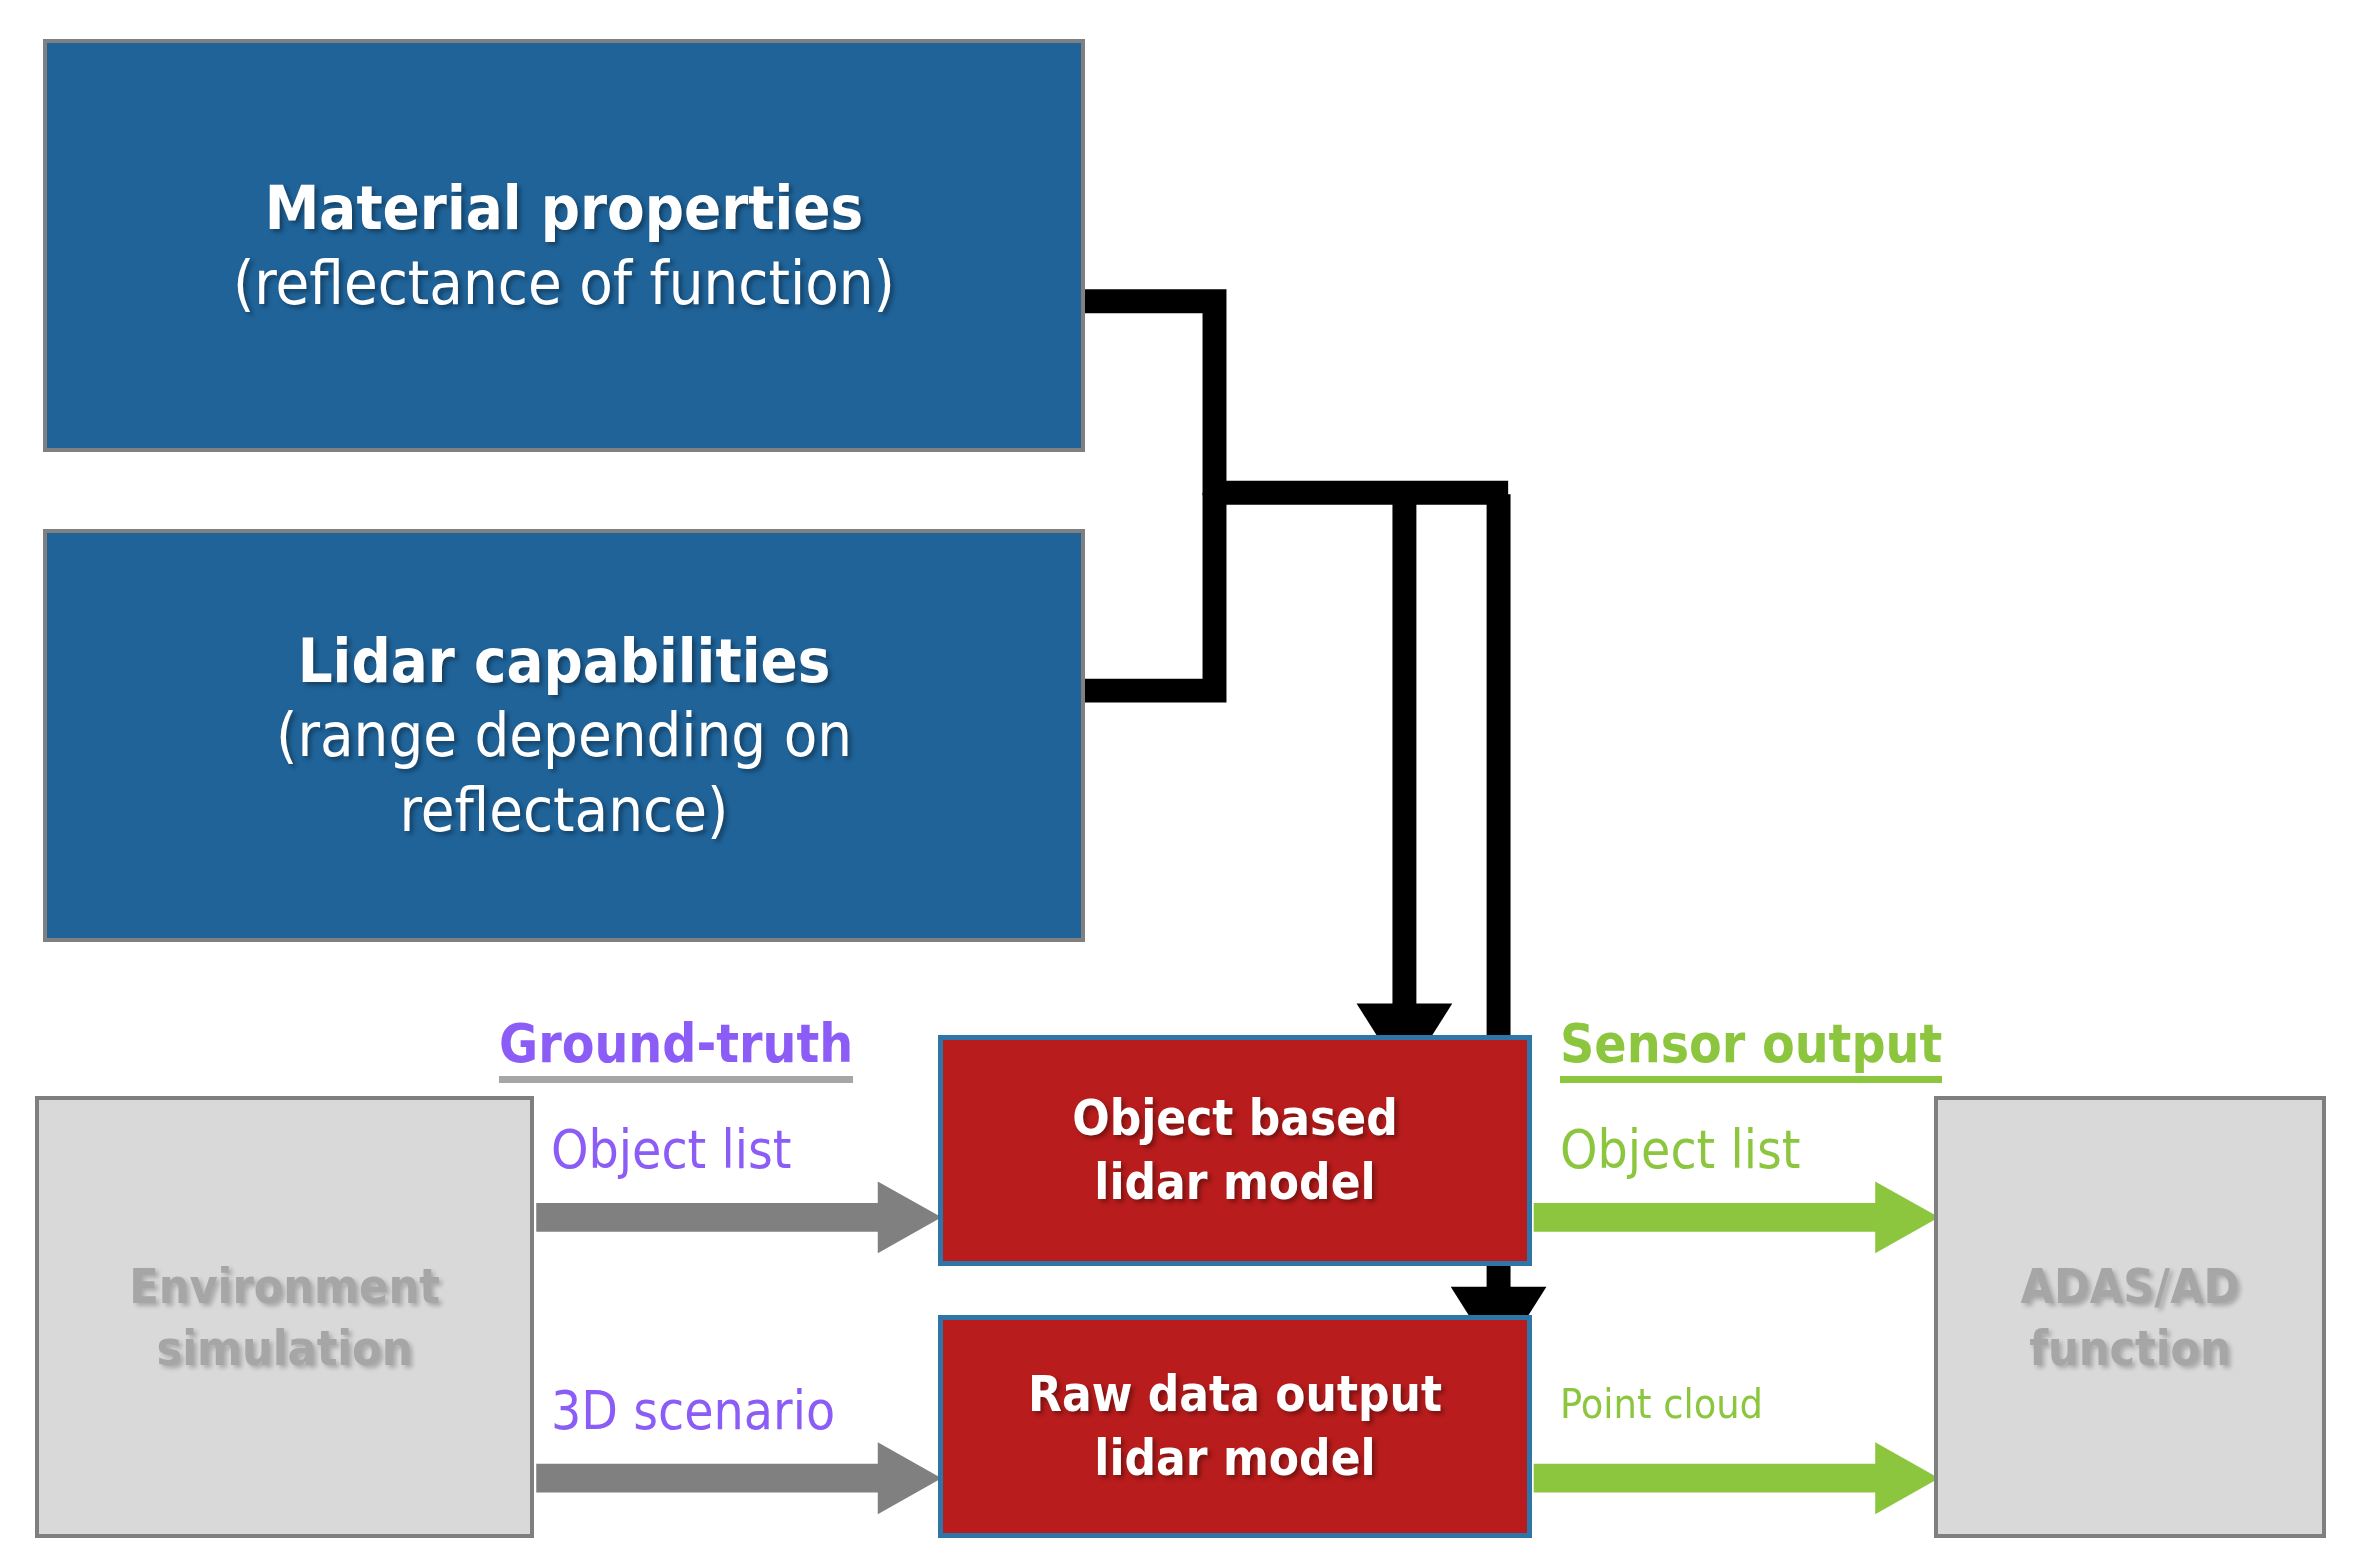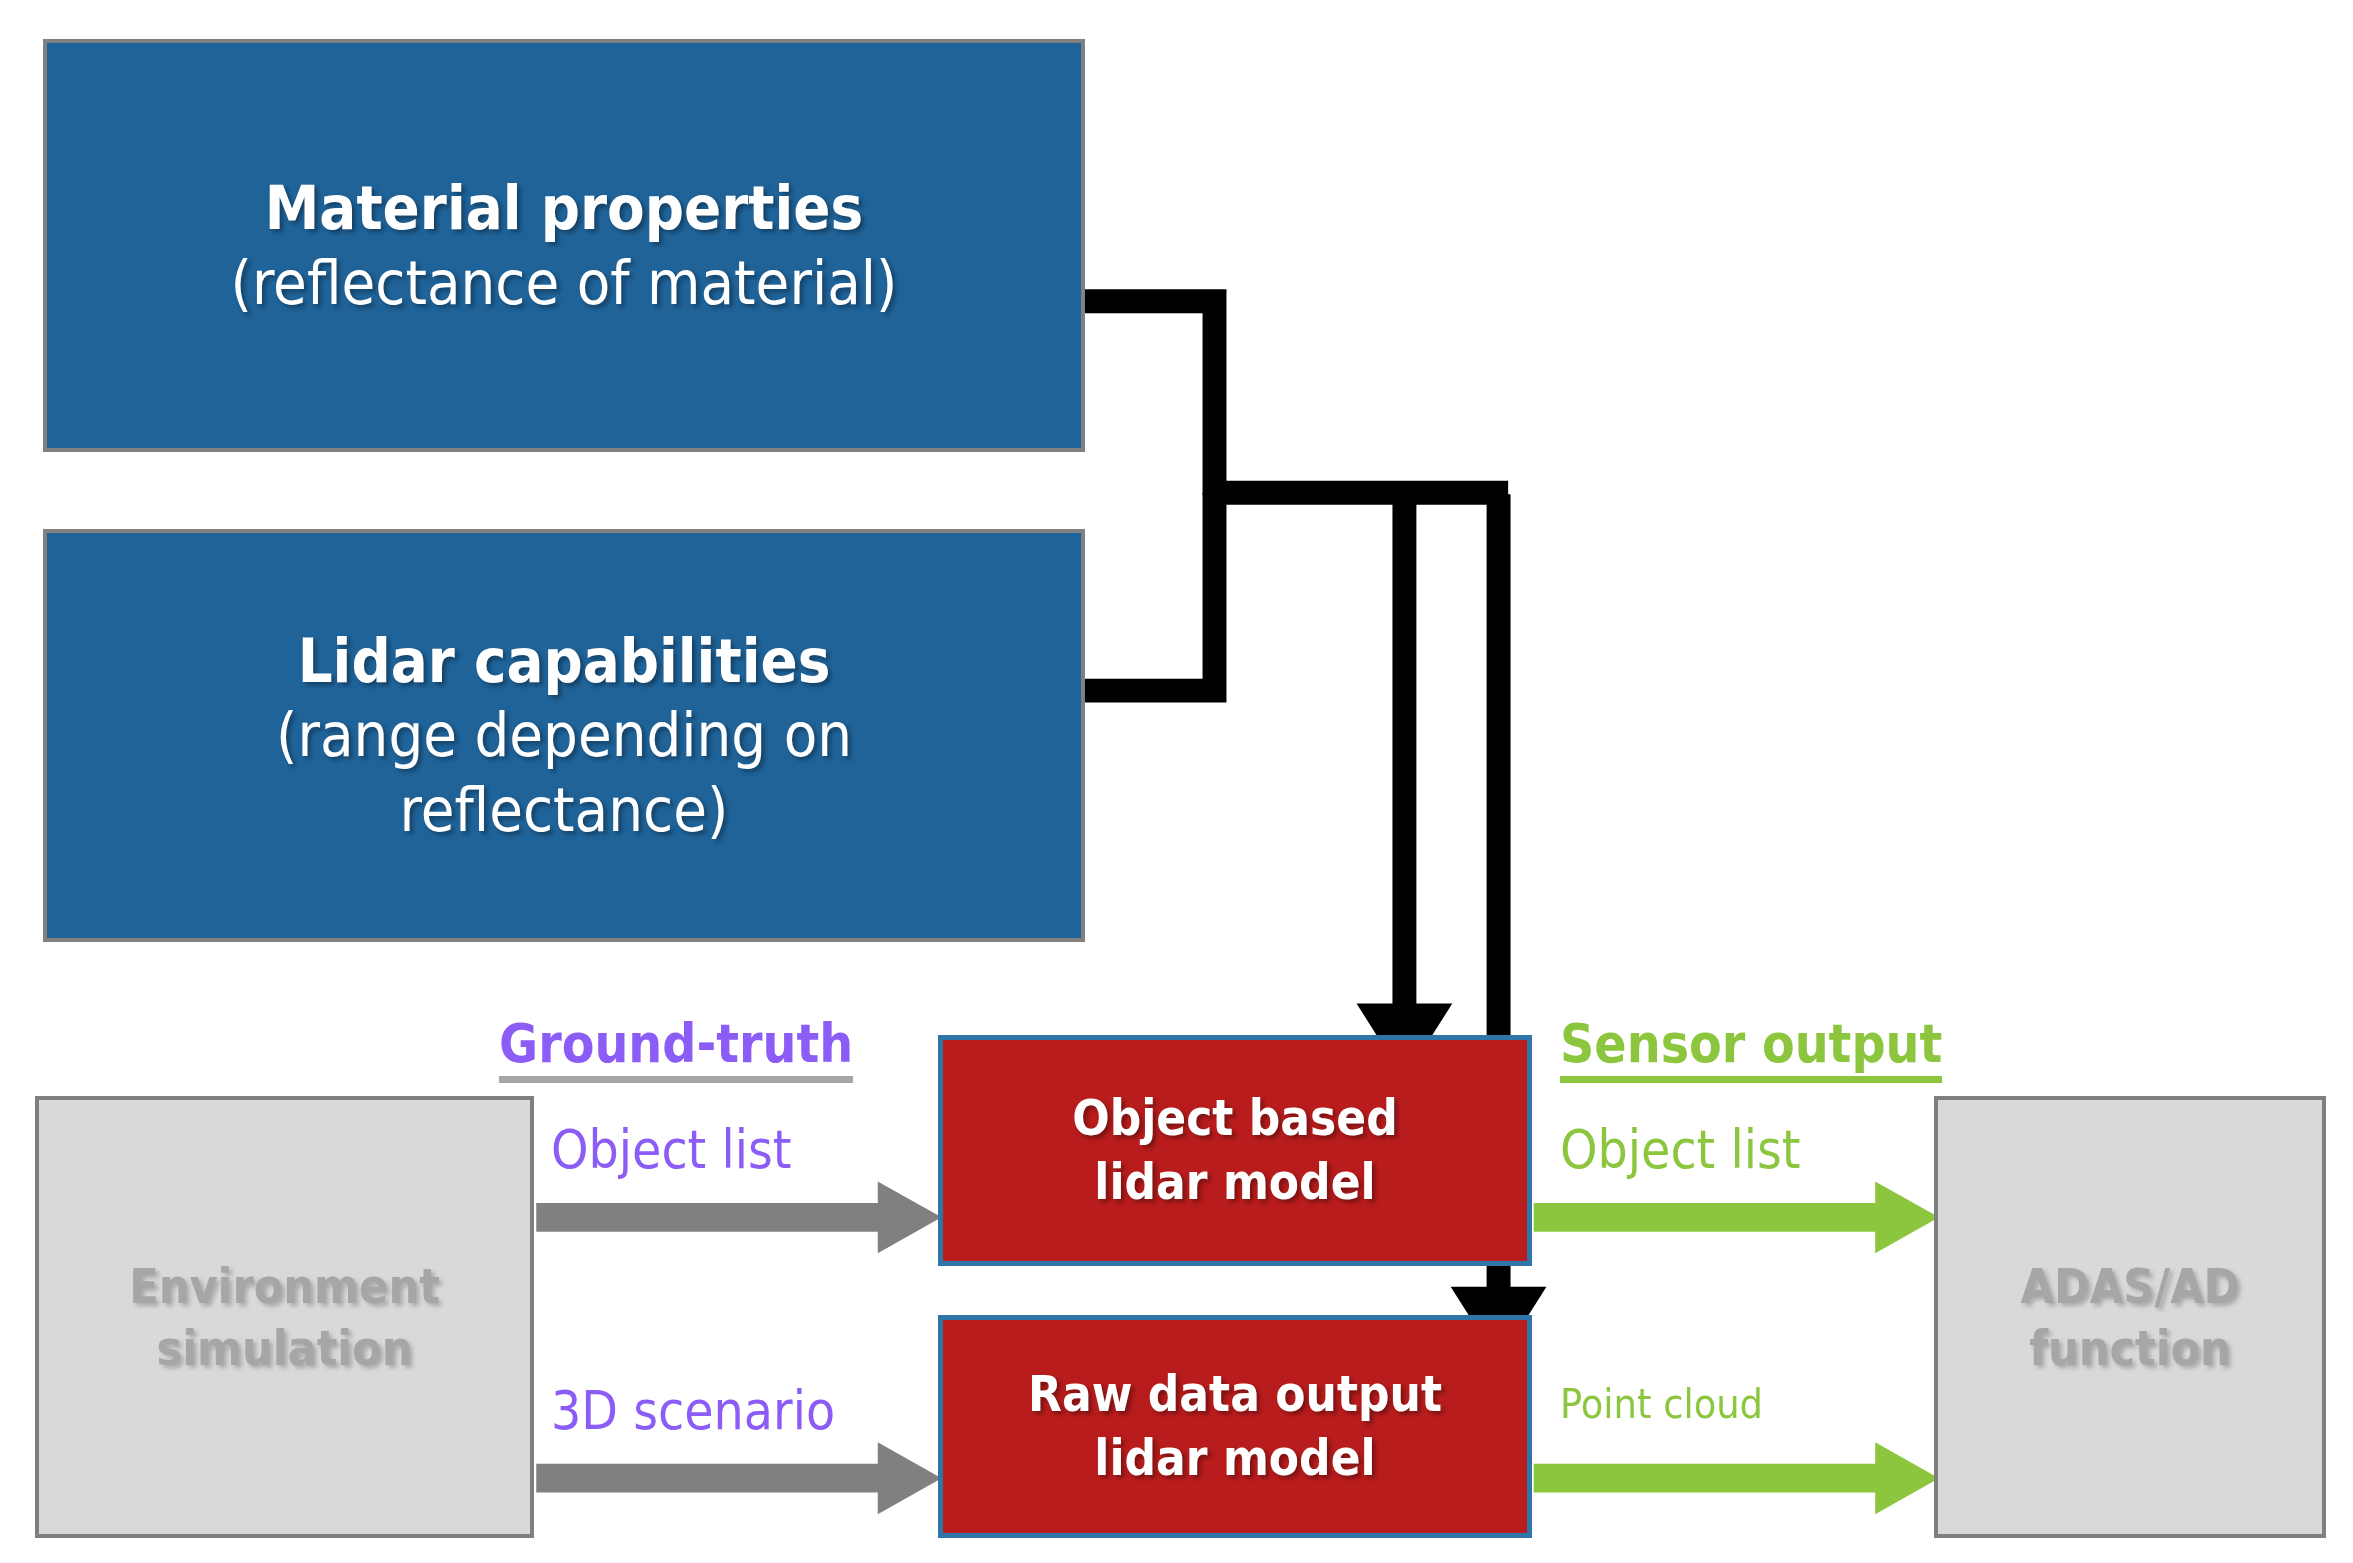--- a/index.html
+++ b/index.html
@@ -74,21 +74,21 @@
       <path d="M 1922 1500 L 2350 1500 L 2350 1473 L 2430 1518 L 2350 1563 L 2350 1536 L 1922 1536 Z" fill="#8CC63E"></path>
     </g>
 
     <g>
       <path d="M 1922 1827 L 2350 1827 L 2350 1800 L 2430 1845 L 2350 1890 L 2350 1863 L 1922 1863 Z" fill="#8CC63E"></path>
     </g>
   </svg>
 
   <div class="box box-dark t-bold shadow-w" style="left:43px;top:33px;width:1042px;height:413px;font-size:61px;line-height:1.22;">
     <span class="line1">Material properties</span>
-    <span class="line2" style="font-weight:normal;">(reflectance of material)</span>
+    <span class="line2" style="font-weight:normal;">(reflectance of function)</span>
   </div>
 
   <div class="box box-dark t-bold shadow-w" style="left:43px;top:523px;width:1042px;height:413px;font-size:61px;line-height:1.22;">
     <span class="line1">Lidar capabilities</span>
     <span class="line2" style="font-weight:normal;">(range depending on</span>
     <span class="line2" style="font-weight:normal;">reflectance)</span>
   </div>
 
   <div class="box box-gray t-bold shadow-g" style="left:35px;top:1090px;width:499px;height:442px;font-size:48px;line-height:1.30;">
     <span class="line1">Environment</span>

